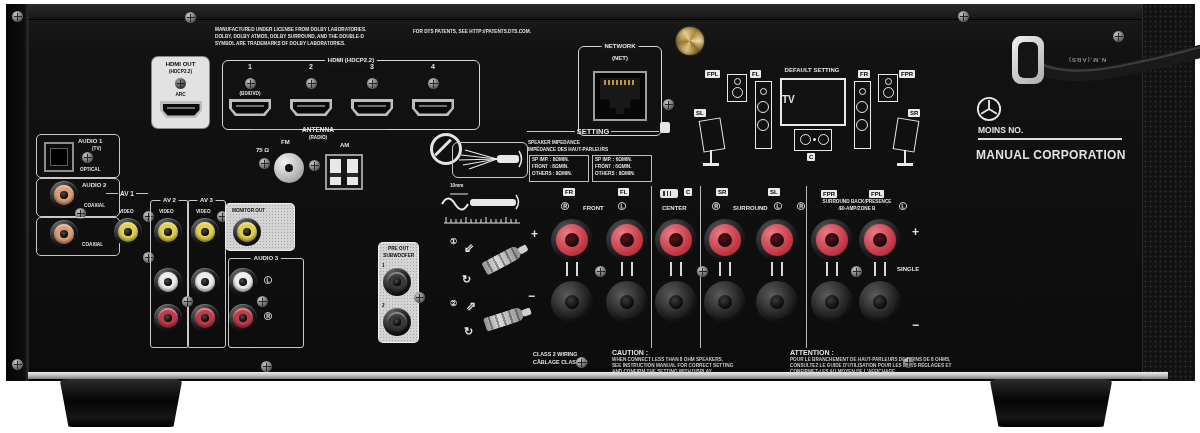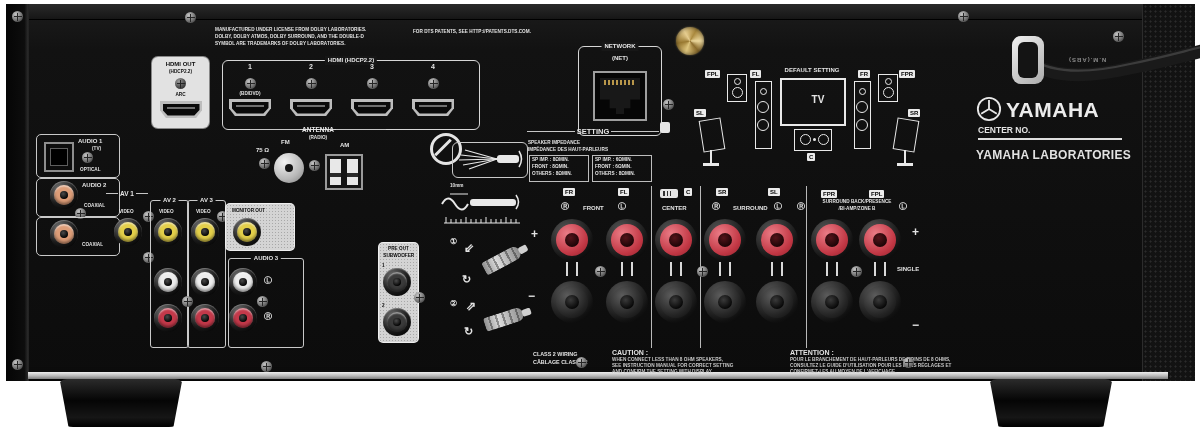--- a/index.html
+++ b/index.html
@@ -171,21 +171,21 @@
     <div class="tx s6 ctr" style="left:0;top:8px;width:82px">(NET)</div>
     <i class="rj45" style="left:14px;top:24px"></i>
   </div>
   <i class="screw" style="left:663px;top:99px"></i>
   <i class="tiewrap" style="left:660px;top:122px;width:10px;height:11px"></i>
 
   <i class="gold" style="left:676px;top:27px"></i>
 
   <div class="tx s6 ctr" style="left:772px;top:67px;width:80px">DEFAULT SETTING</div>
   <div class="diag" style="left:780px;top:78px;width:62px;height:44px;border-width:2px">
-    <div class="tx" style="font-size:10px;left:0;top:16px;width:72px;text-align:center">TV</div>
+    <div class="tx" style="font-size:10px;left:0;top:16px;width:72px;text-align:left">TV</div>
   </div>
   <div class="diag" style="left:794px;top:129px;width:36px;height:20px"></div>
   <i class="dcirc" style="left:800px;top:134px;width:9px;height:9px"></i>
   <i class="dcirc" style="left:818px;top:134px;width:9px;height:9px"></i>
   <i class="ddot" style="left:813px;top:138px;width:3px;height:3px"></i>
   <span class="tag" style="left:807px;top:153px">C</span>
   <div class="diag" style="left:755px;top:81px;width:15px;height:66px"></div>
   <i class="dcirc" style="left:760px;top:88px;width:5px;height:5px"></i>
   <i class="dcirc" style="left:757px;top:101px;width:10px;height:10px"></i>
   <i class="dcirc" style="left:757px;top:119px;width:10px;height:10px"></i>
@@ -209,24 +209,23 @@
   <span class="tag" style="left:694px;top:109px">SL</span>
   <div class="diag" style="left:895px;top:119px;width:20px;height:30px;transform:rotate(9deg)"></div>
   <i class="stand" style="left:904px;top:150px;width:2px;height:13px"></i>
   <i class="stand" style="left:897px;top:163px;width:16px;height:2.5px"></i>
   <span class="tag" style="left:908px;top:109px">SR</span>
 
   <svg class="a" style="left:976px;top:96px" width="26" height="26" viewBox="0 0 24 24">
     <circle cx="12" cy="12" r="10.3" fill="none" stroke="#e8e8e8" stroke-width="1.7"></circle>
     <path d="M12 12 L12 3.8 M12 12 L4.8 16.4 M12 12 L19.2 16.4" stroke="#e8e8e8" stroke-width="1.7" fill="none"></path>
   </svg>
-  <div class="tx" style="left:1006px;top:98px;font-size:21px;line-height:24px;letter-spacing:.5px;color:#ececec">YAMAHA</div>
-  <div class="tx" style="left:978px;top:127px;font-size:8.5px">CENTER NO.</div>
+  <div class="tx" style="left:978px;top:127px;font-size:8.5px">MOINS NO.</div>
   <i class="a" style="left:978px;top:138px;width:144px;height:1.5px;background:#dedede"></i>
-  <div class="tx" style="left:976px;top:152px;font-size:12px;font-weight:600;letter-spacing:.3px;color:#e2e2e2">YAMAHA LABORATORIES</div>
+  <div class="tx" style="left:976px;top:152px;font-size:12px;font-weight:600;letter-spacing:.3px;color:#e2e2e2">MANUAL CORPORATION</div>
 
   <div class="obox" style="left:36px;top:134px;width:82px;height:42px"></div>
   <i class="optical" style="left:44px;top:142px"></i>
   <div class="tx s6" style="left:78px;top:138px">AUDIO 1</div>
   <div class="tx s5" style="left:92px;top:146px">(TV)</div>
   <i class="screw" style="left:82px;top:152px"></i>
   <div class="tx s5" style="left:80px;top:167px">OPTICAL</div>
   <div class="obox" style="left:36px;top:178px;width:82px;height:37px"></div>
   <i class="rca orange" style="left:50px;top:181px"></i>
   <div class="tx s6" style="left:82px;top:182px">AUDIO 2</div>

